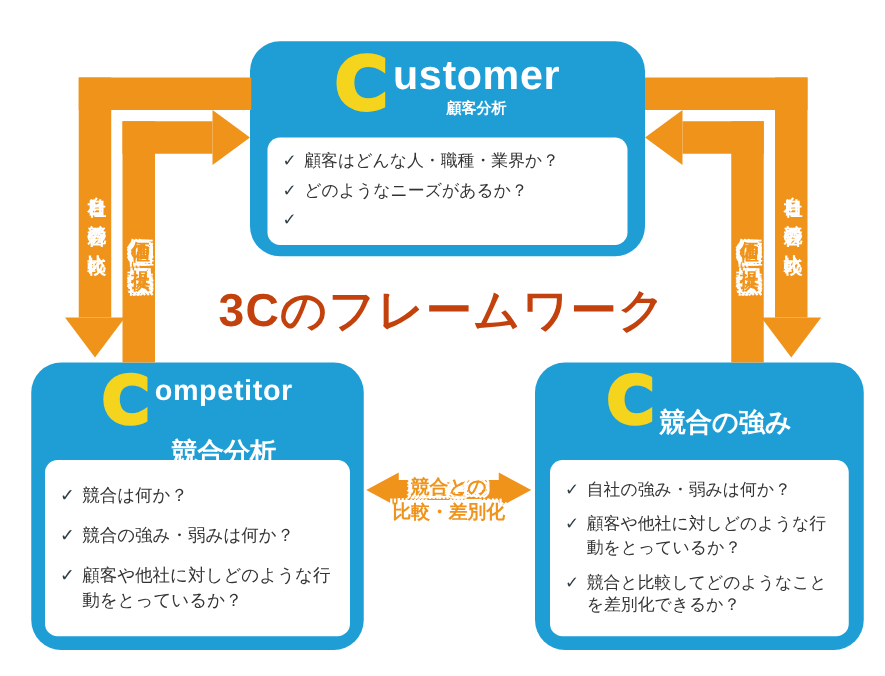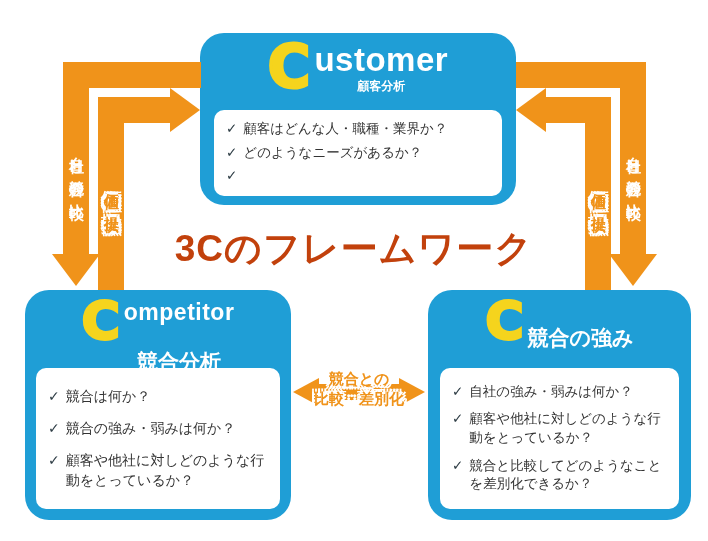--- a/index.html
+++ b/index.html
@@ -190,19 +190,19 @@
     <div class="abar" style="left:585px; top:97px; width:26px; height:193px;"></div>
     <div class="abar" style="left:546px; top:97px; width:65px; height:26px;"></div>
     <div class="ahead left" style="left:516px; top:88px;"></div>
     <div class="vlabel orange" style="left:585px; top:135px; width:26px; height:120px;">価値の提供</div>
   </div>
 
   <div>
     <div class="abar" style="left:317px; top:384px; width:84px; height:16px;"></div>
     <div class="ahead h-small-left" style="left:293px; top:378px;"></div>
     <div class="ahead h-small-right" style="left:399px; top:378px;"></div>
-    <div class="hlabel" style="left:302px; top:369px; width:114px;">
+    <div class="hlabel" style="left:302px; top:380px; width:114px;">
       <span>競合との</span><br>
       <span>比較・差別化</span>
     </div>
   </div>
 
 </div>
 
 </body></html>

